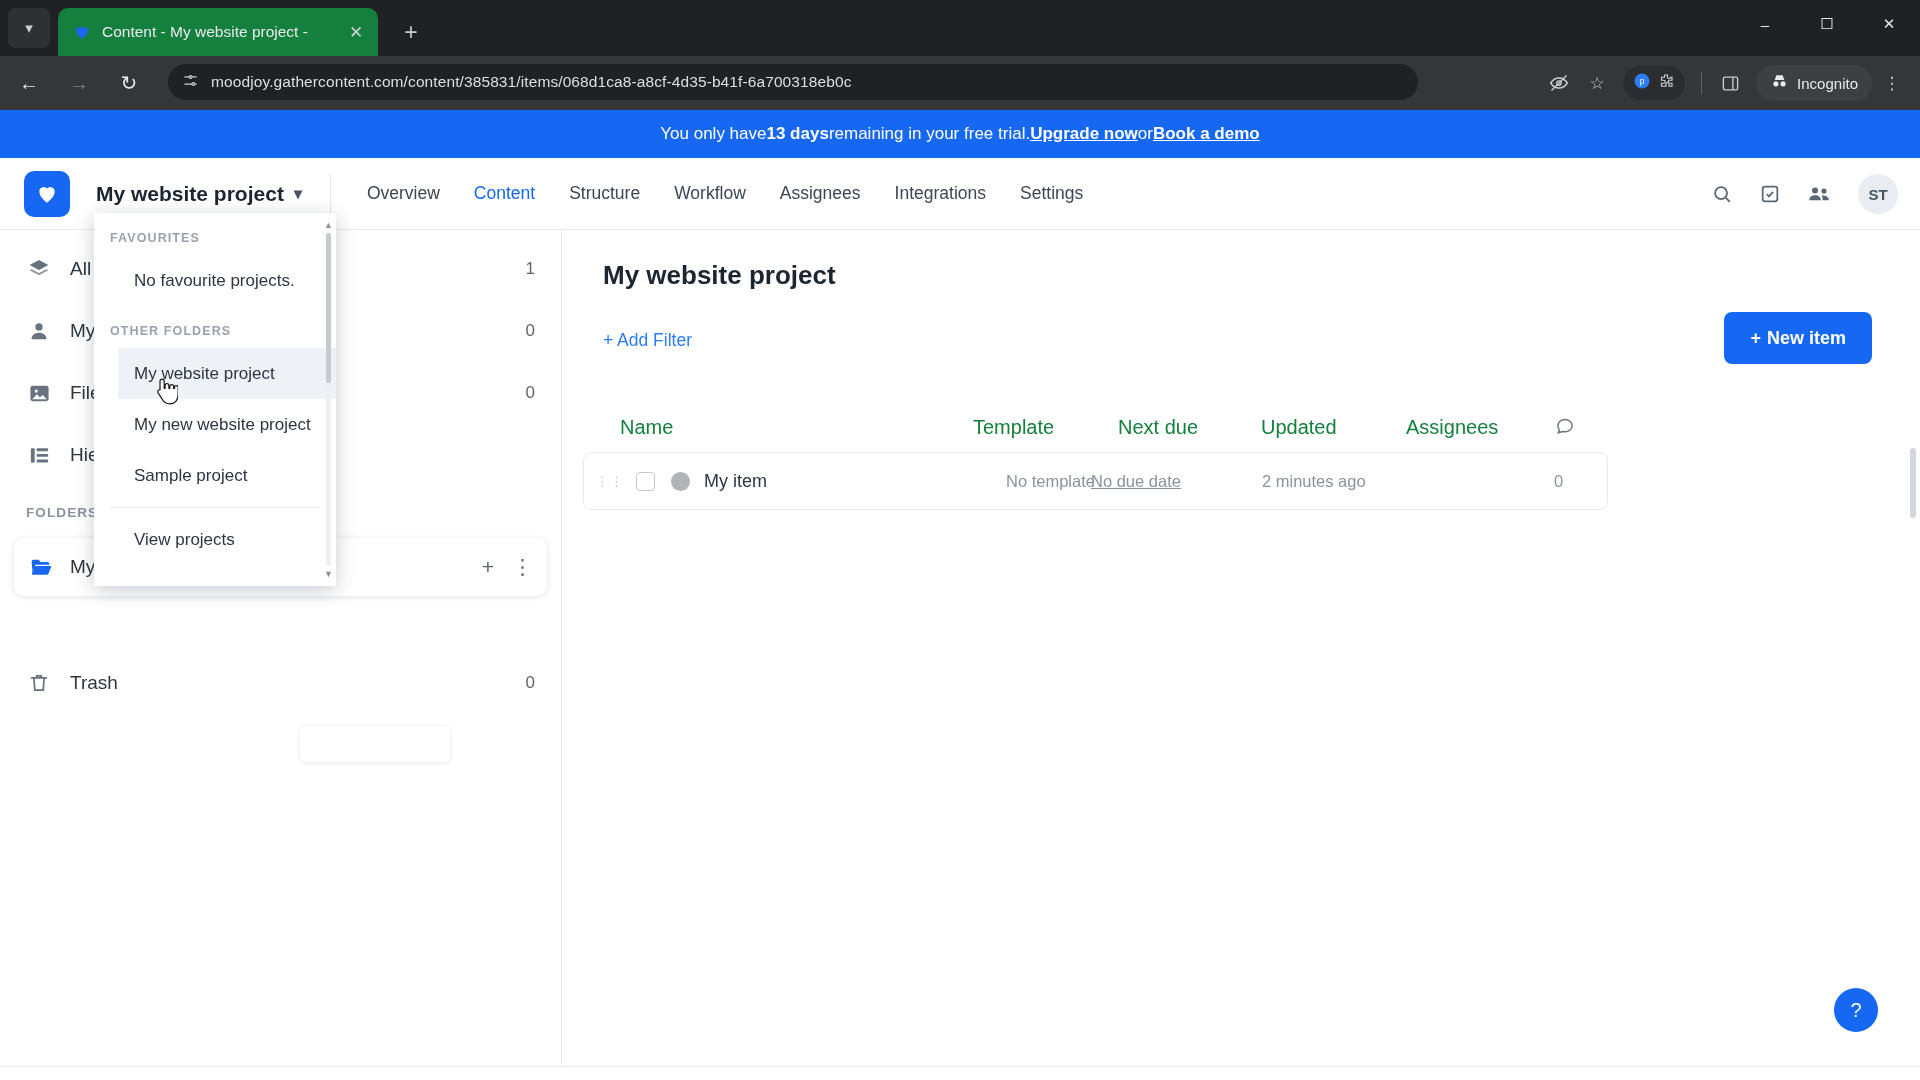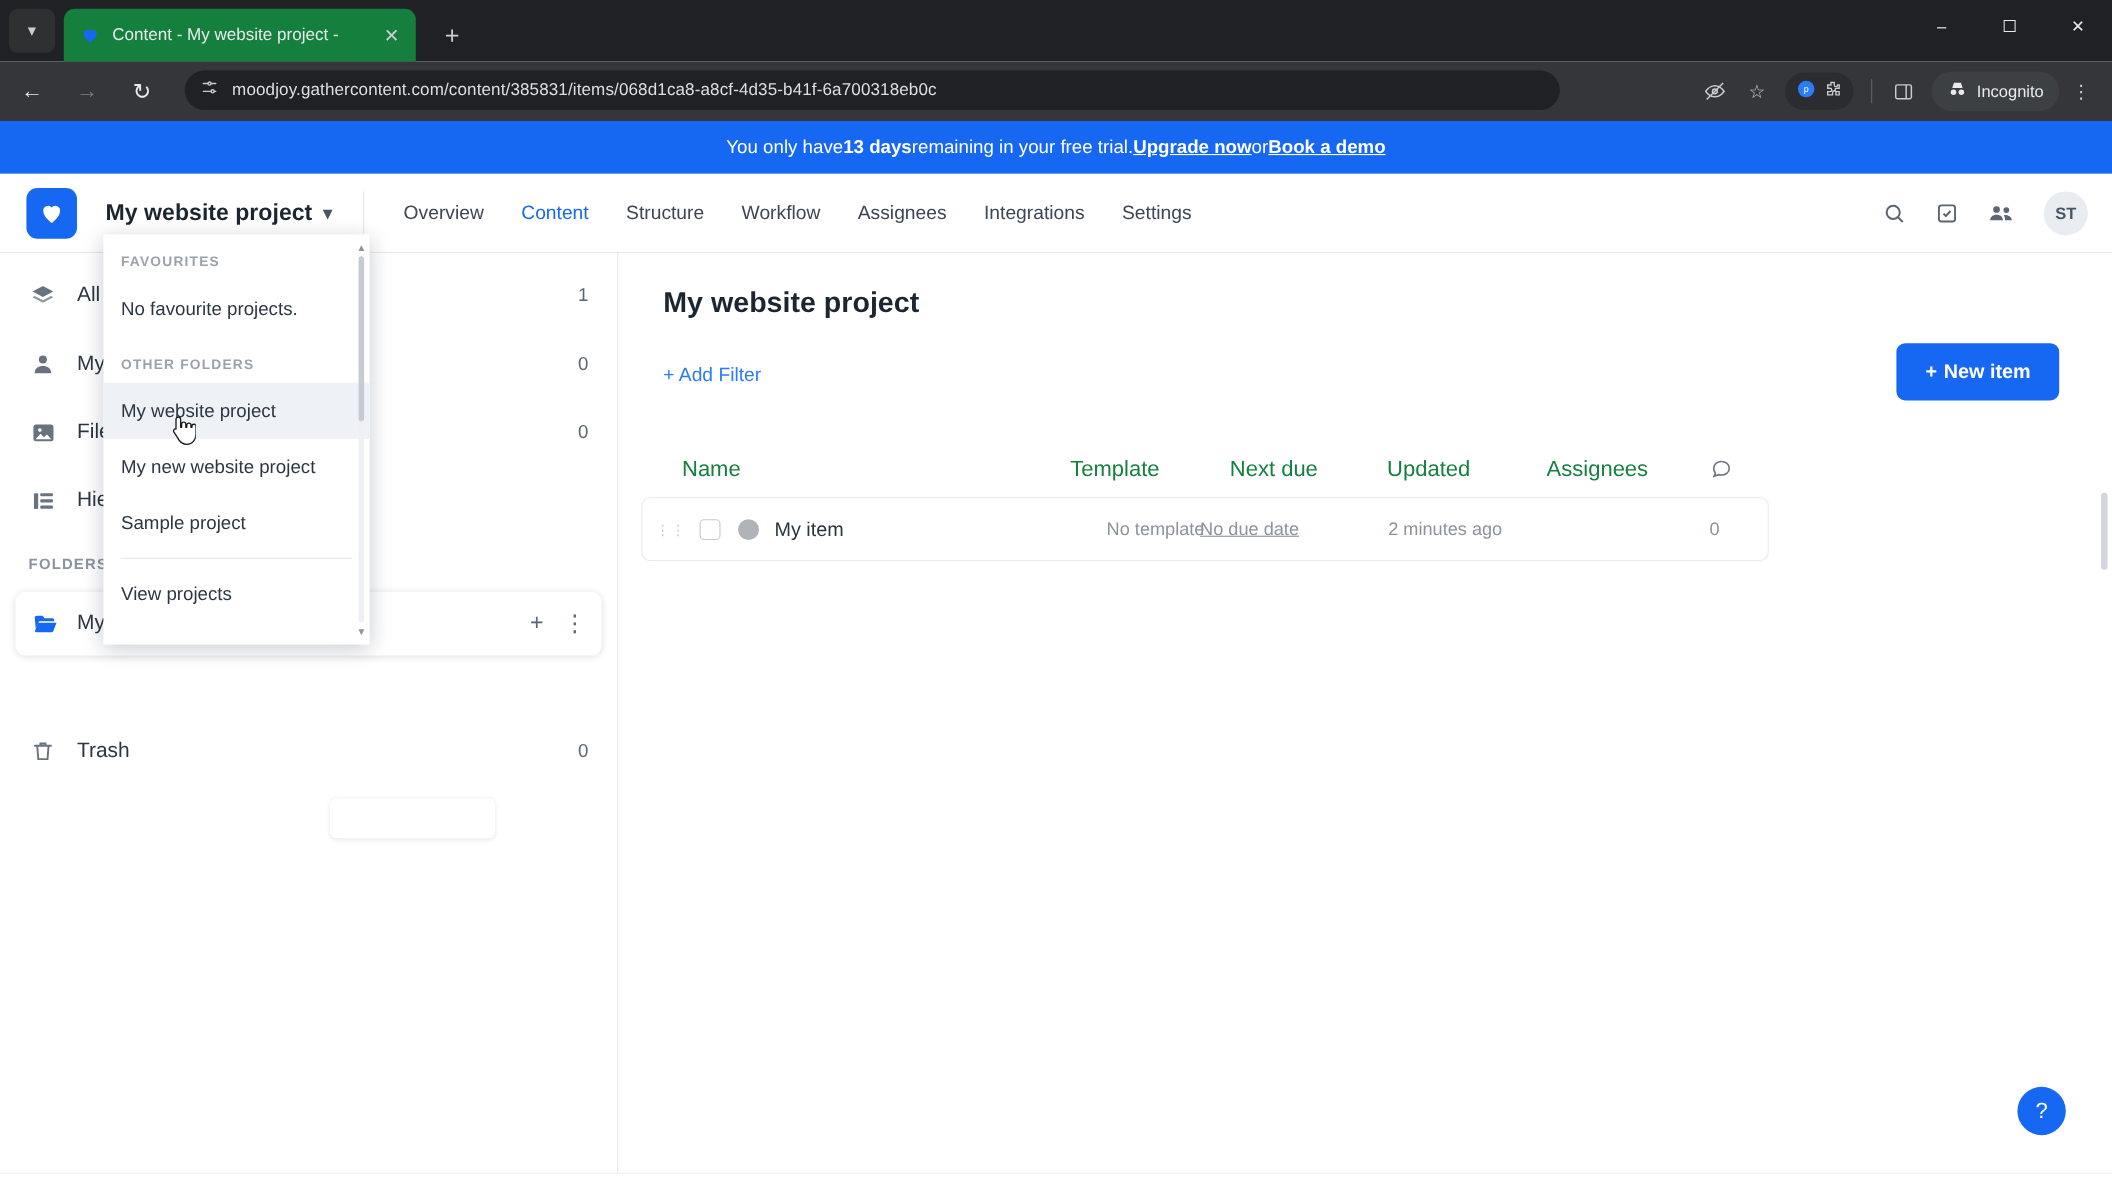--- a/index.html
+++ b/index.html
@@ -163,21 +163,21 @@
     position: absolute; left: 94px; top: 213px; width: 242px; height: 373px;
     background: #fff; box-shadow: 0 4px 18px rgba(15,25,45,.22);
     z-index: 60; overflow: hidden;
   }
   .dd-section {
     padding: 18px 16px 10px 16px; font-size: 12.5px; letter-spacing: 1.1px;
     color: #9aa2ad; font-weight: 600;
   }
   .dd-item {
     height: 51px; display: flex; align-items: center; padding: 0 16px;
-    font-size: 17px; color: #2c3642;
+    font-size: 17px; color: #2c3642; margin-left: 24px;
   }
   .dd-item.hl { background: #eef1f5; }
   .dd-sep { height: 1px; background: #e4e8ee; margin: 6px 16px; }
   .dd-scroll {
     position: absolute; right: 2px; top: 6px; width: 11px; height: 361px;
   }
   .dd-scroll .track { position:absolute; left:3px; top:14px; width:5px; height:333px; background:#eef0f3; border-radius:3px;}
   .dd-scroll .thumb { position:absolute; left:3px; top:14px; width:5px; height:150px; background:#c6cbd2; border-radius:3px;}
   .dd-arrow { position:absolute; left:0; width:11px; height:12px; color:#8b939d; font-size:9px; display:flex;align-items:center;justify-content:center;}
   .cursor-hand {

